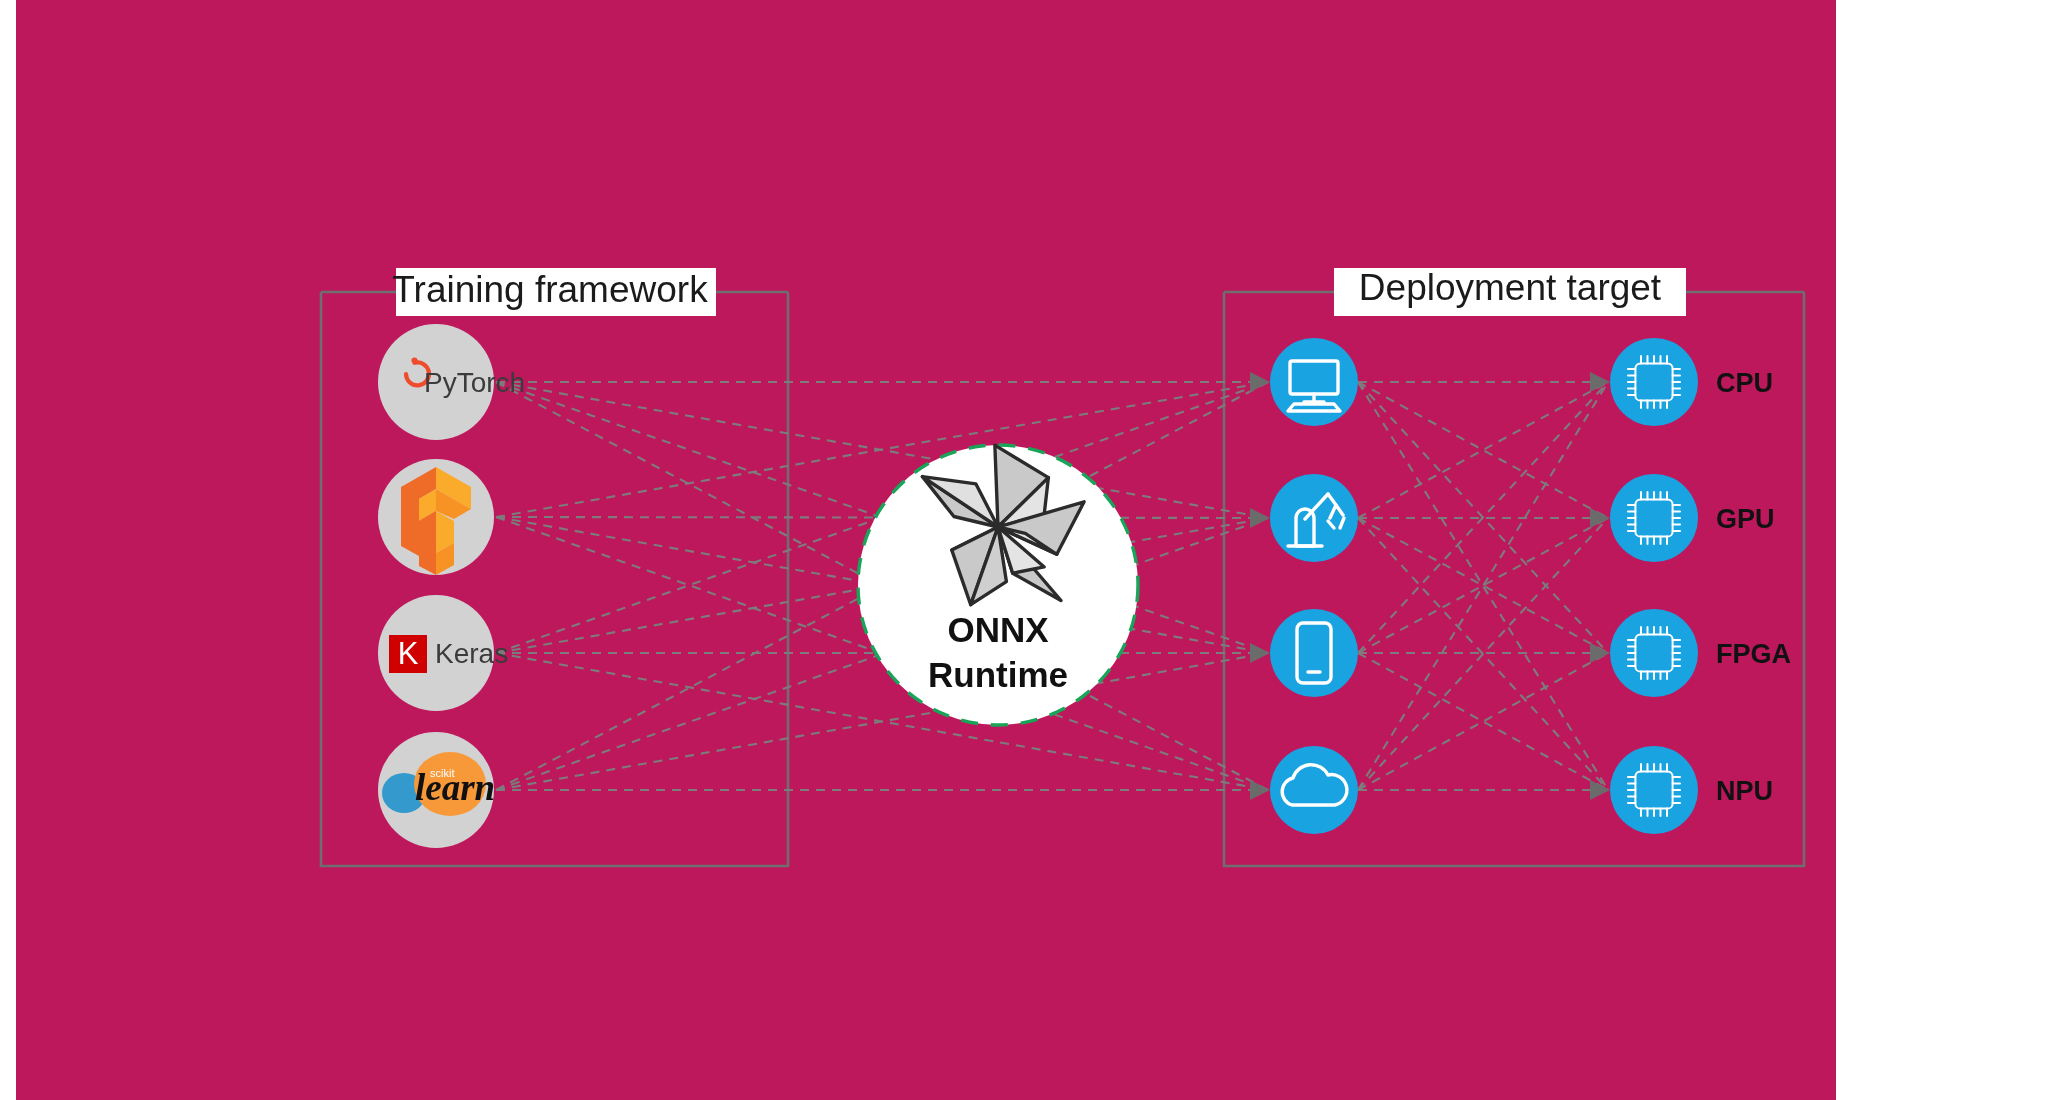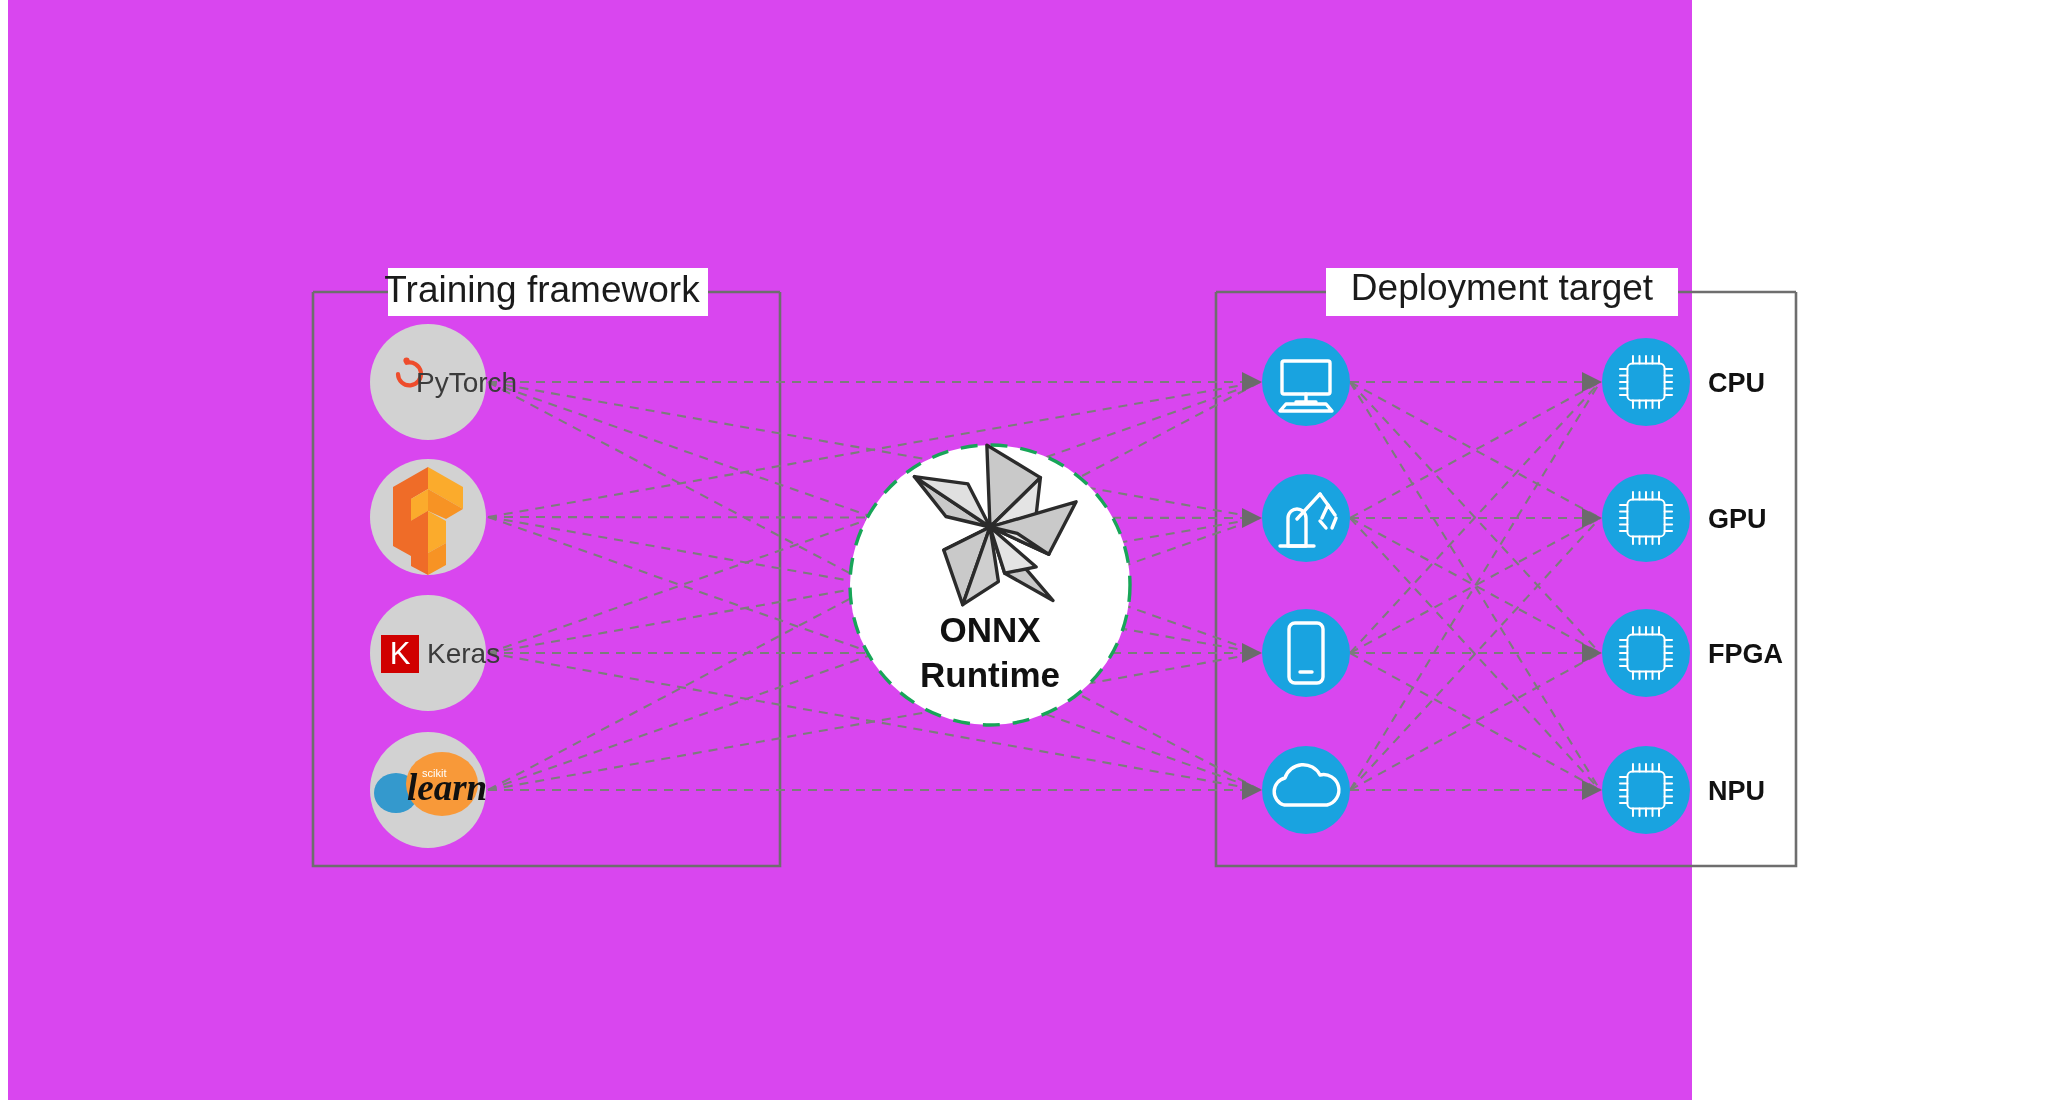--- a/index.html
+++ b/index.html
@@ -1,21 +1,21 @@
 <!DOCTYPE html>
 <html><head>
 <meta charset="utf-8">
 <style>
   html,body{margin:0;padding:0;background:#ffffff;}
   body{
     width:2048px;height:1100px;
     font-family:"Liberation Sans", sans-serif;
     overflow:hidden;position:relative;
   }
-  #stage{position:absolute;left:8px;top:0;width:1684px;height:1100px;background:#d946ef;}
+  #stage{position:absolute;left:16px;top:0;width:1820px;height:1100px;background:#be185d;}
   svg#scene{position:absolute;left:0;top:0;width:2048px;height:1100px;}
 
   .frame-rect{fill:none;stroke:#6e6e6e;stroke-width:2.6;}
   .frame-label{
     font-family:"Liberation Sans", sans-serif;
     font-size:37px;fill:#1b1b1b;text-anchor:middle;
   }
   .label-bg{fill:#ffffff;}
 
   .gray-circle{fill:#d2d2d2;}

